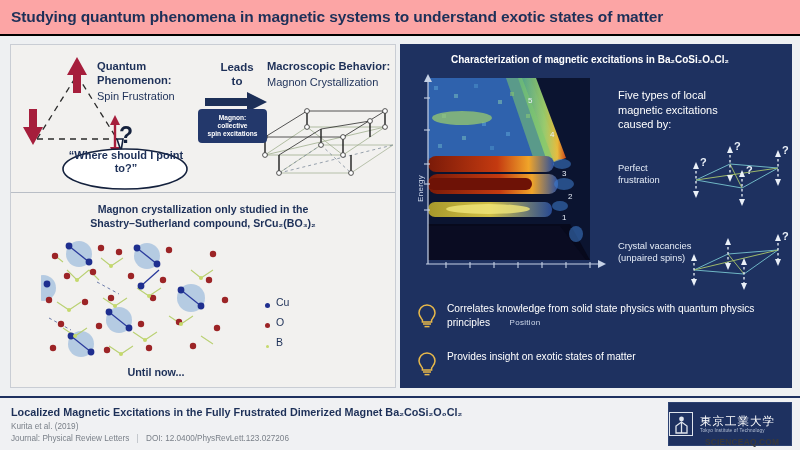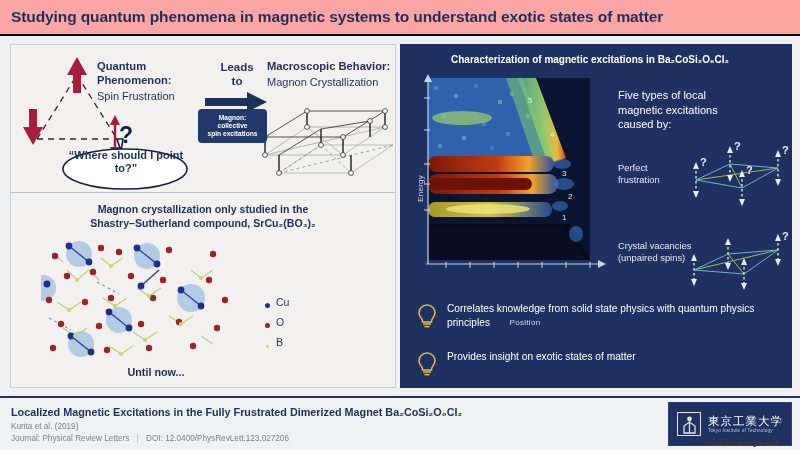--- a/index.html
+++ b/index.html
@@ -140,21 +140,21 @@
     position: absolute; left: 11px; top: 8px;
     font-size: 10.8px; font-weight: bold; color: #1d3058;
   }
   #f-authors { position: absolute; left: 11px; top: 24px; font-size: 8.2px; color: #7a8089; }
   #f-journal { position: absolute; left: 11px; top: 36px; font-size: 8.2px; color: #7a8089; }
   #f-journal .sep { margin: 0 5px; color: #b0b5bc; }
 
   #logo-box {
     position: absolute; left: 668px; top: 402px; width: 124px; height: 44px;
     background: #1e3160; border: 1px solid #2d4272;
-    display: flex; align-items: center; padding-left: 8px;
+    display: flex; align-items: center; 
   }
   #logo-mark {
     width: 24px; height: 24px; border: 1.6px solid #dfe4ec; flex: none;
     position: relative; margin-right: 7px;
   }
   #logo-text { display: flex; flex-direction: column; }
   #logo-jp { font-size: 11.5px; color: #ffffff; letter-spacing: 1px; line-height: 1.1; }
   #logo-en { font-size: 4.6px; color: #b9c4d8; letter-spacing: .2px; margin-top: 1px; }
   #watermark {
     position: absolute; left: 705px; top: 437px;

